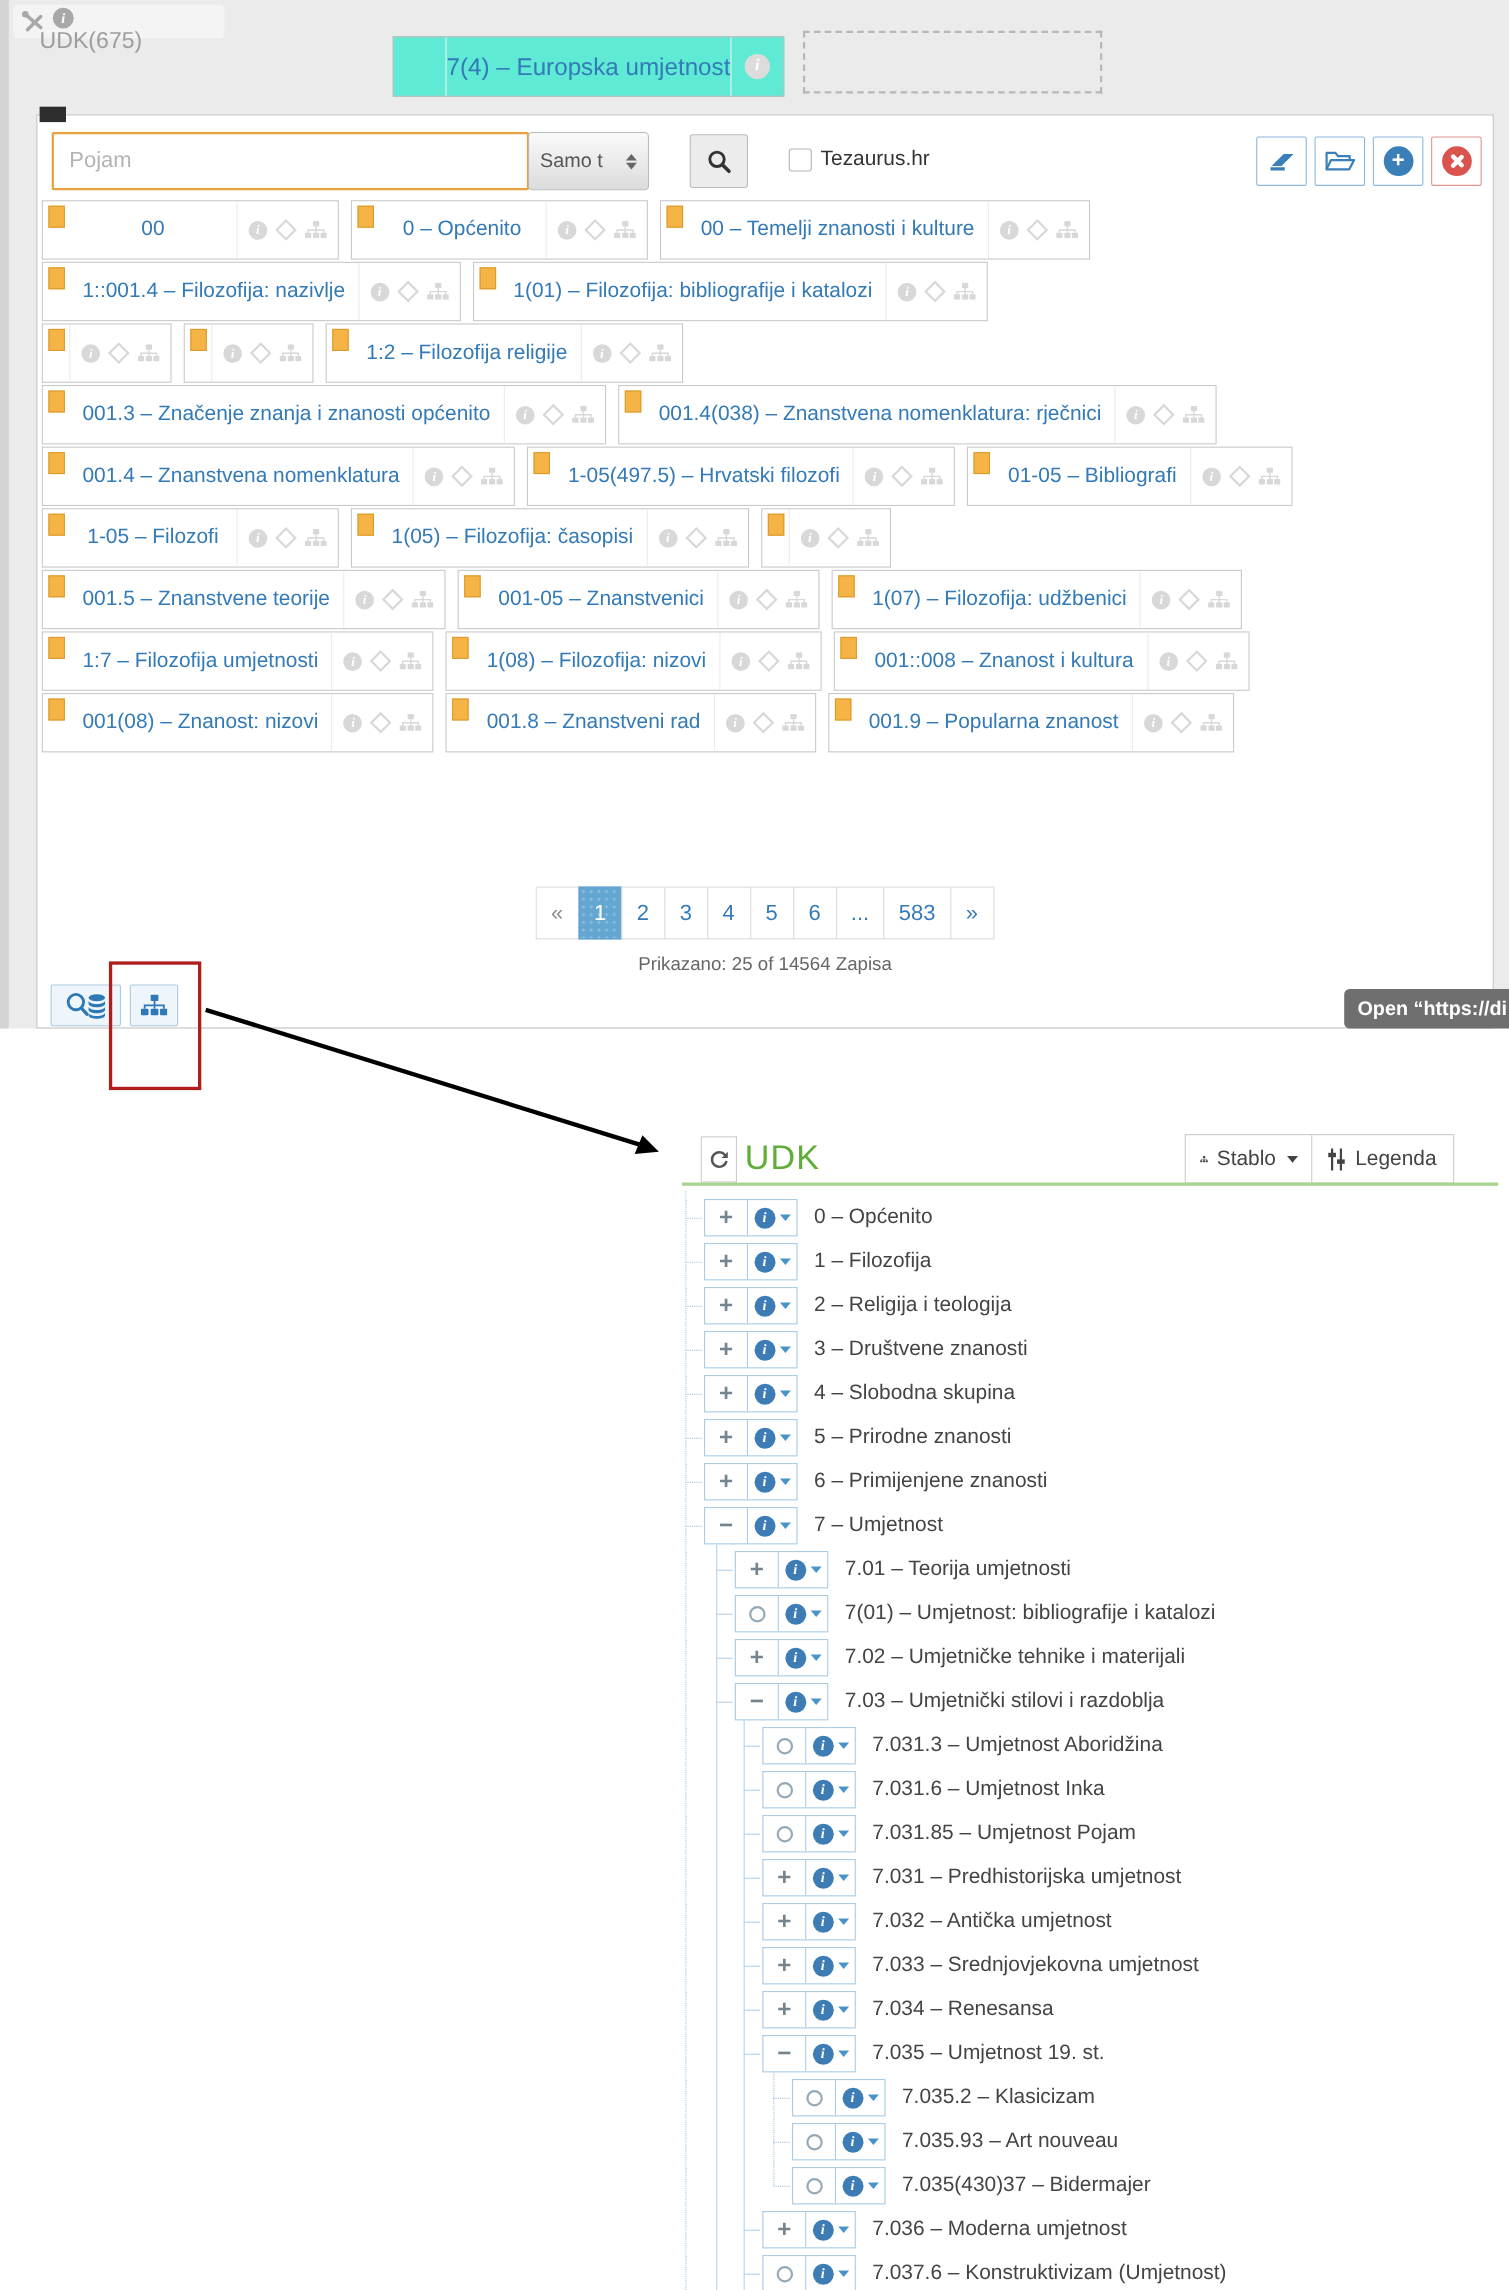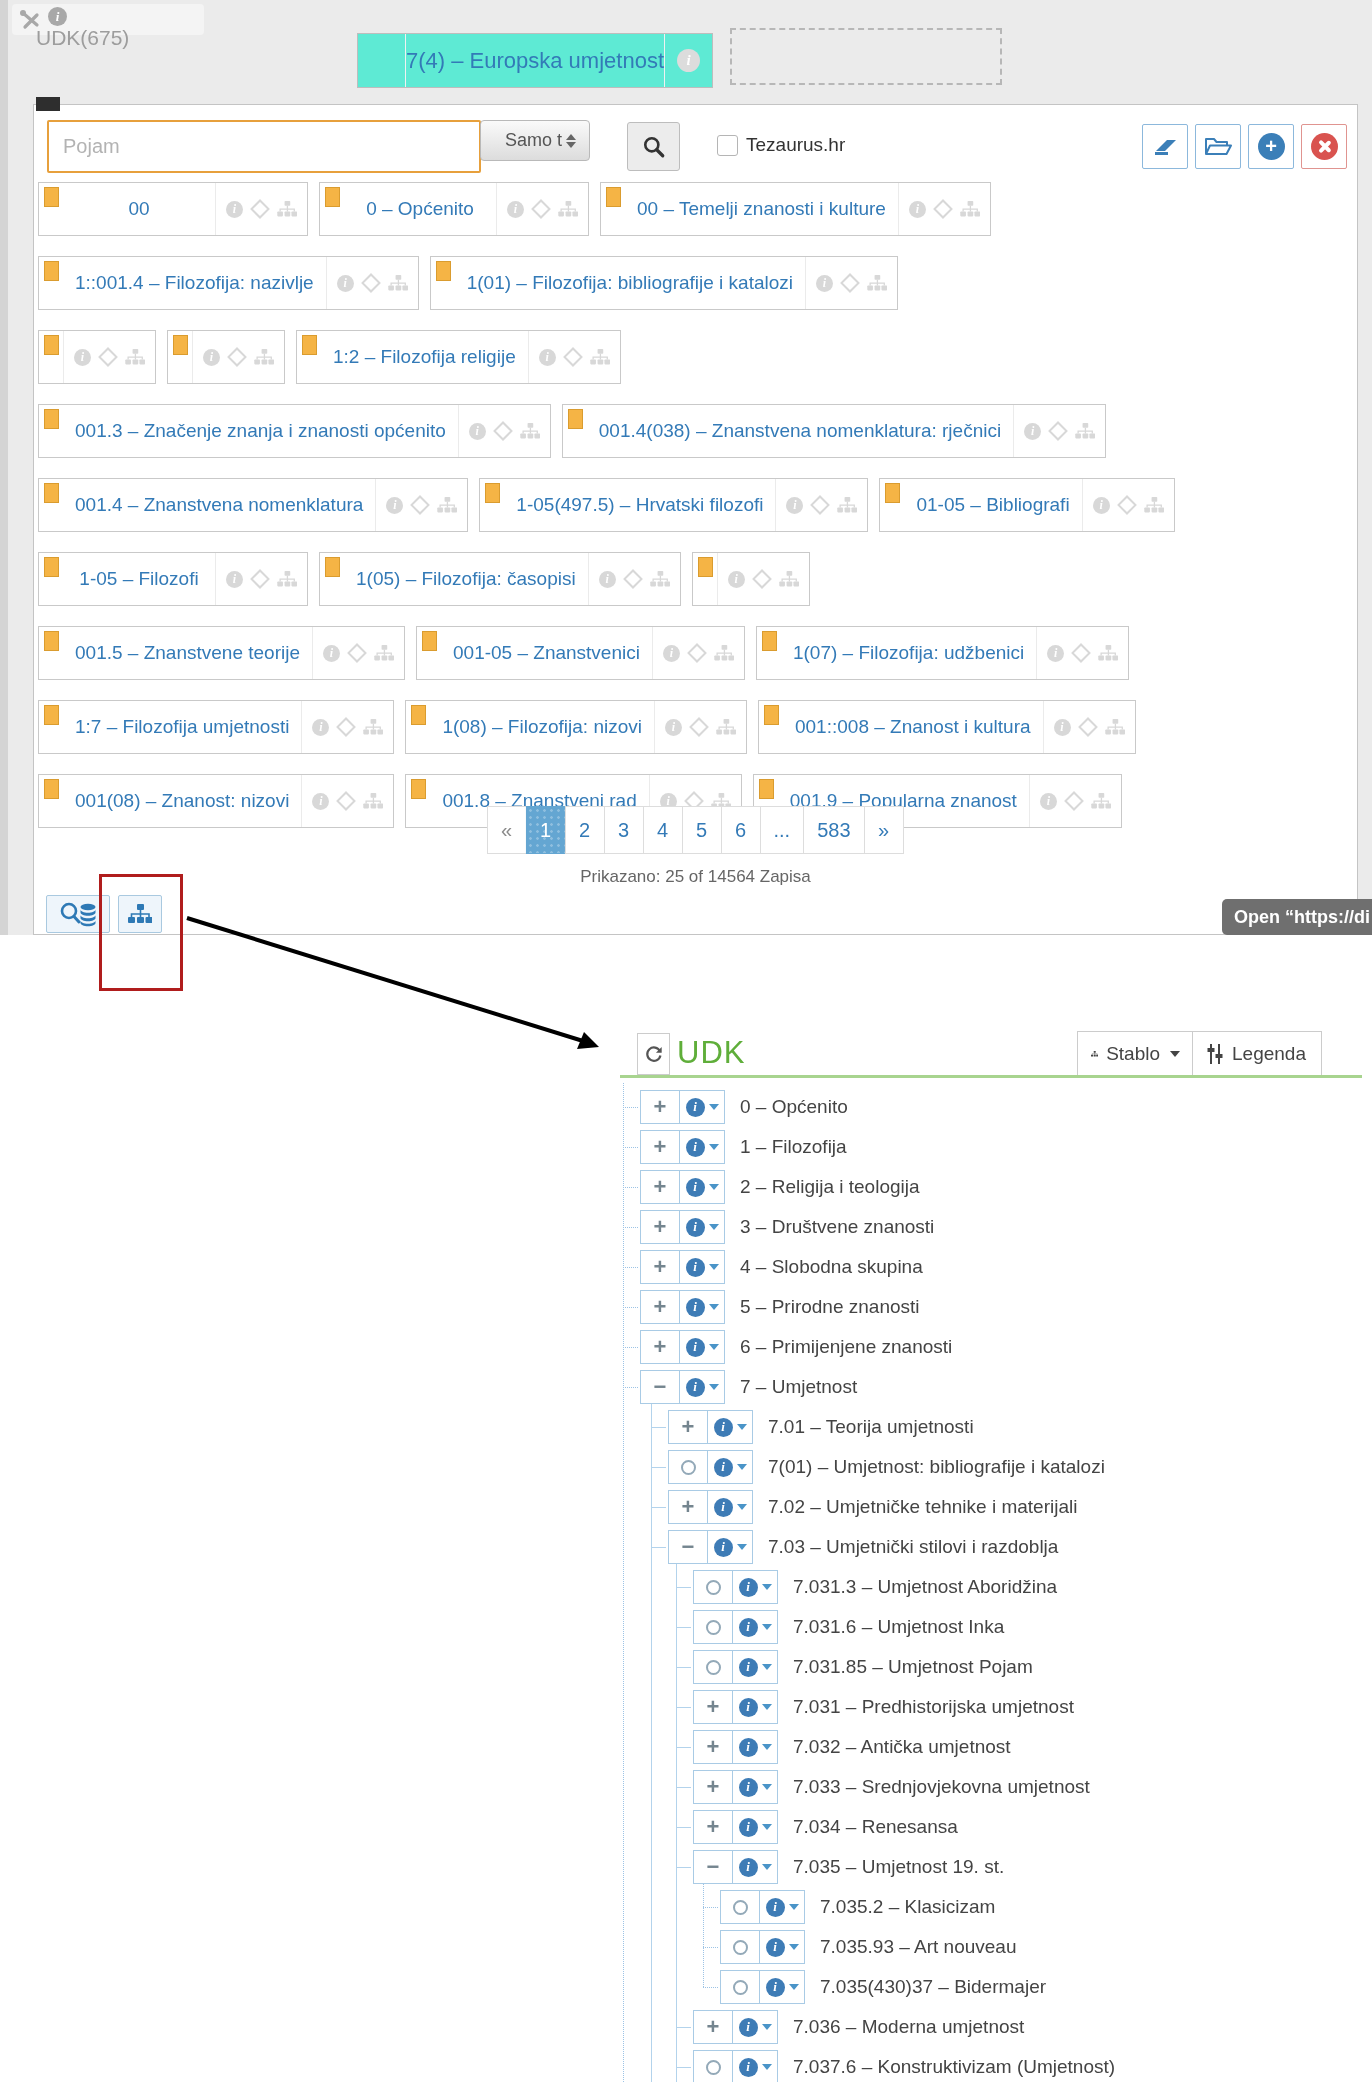--- a/index.html
+++ b/index.html
@@ -26,44 +26,44 @@
   .chip-info .i{width:23px;height:23px;border-radius:50%;background:#dcdcdc;color:#fff;display:flex;align-items:center;justify-content:center;
     font:italic bold 15px "Liberation Serif",serif}
   .dashed-box{position:absolute;left:730px;top:28px;width:272px;height:57px;border:2px dashed #b7b7b7;box-sizing:border-box}
   .black-square{position:absolute;left:36px;top:97px;width:24px;height:14px;background:#2e2e2e;z-index:12}
 
   
   .panel{position:absolute;left:33px;top:104px;width:1325px;height:831px;background:#fff;border:1px solid #c4c4c4;box-sizing:border-box;z-index:5}
   .inp{position:absolute;left:13px;top:15px;width:434px;height:53px;border:2px solid #e7a03c;border-radius:2px;
     font-size:20px;color:#444;padding:12px 14px;box-sizing:border-box;outline:none;font-family:"Liberation Sans",sans-serif}
   .inp::placeholder{color:#b3b3b3}
-  .sel{position:absolute;left:446px;top:15px;width:110px;height:41px;background:linear-gradient(#fafafa,#dcdcdc);
+  .sel{position:absolute;left:446px;top:15px;width:110px;height:53px;background:linear-gradient(#fafafa,#dcdcdc);
     border:1px solid #b9b9b9;border-radius:4px;box-sizing:border-box;display:flex;align-items:center;justify-content:space-between;
-    padding:0 24px;color:#555;font-size:18px;white-space:nowrap;overflow:hidden}
+    padding:0 10px;color:#555;font-size:18px;white-space:nowrap;overflow:hidden}
   .stepper{display:flex;flex-direction:column;gap:2px;margin-left:4px}
   .stepper i{width:0;height:0;border-left:5px solid transparent;border-right:5px solid transparent}
   .stepper .up{border-bottom:6px solid #666}
   .stepper .dn{border-top:6px solid #666}
   .sbtn{position:absolute;left:593px;top:17px;width:53px;height:49px;background:#ececec;border:1px solid #bdbdbd;border-radius:3px;
     display:flex;align-items:center;justify-content:center}
   .chk{position:absolute;left:683px;top:30px;width:21px;height:21px;border:1px solid #b5b5b5;border-radius:3px;background:#fff;appearance:none;margin:0}
   .chk-label{position:absolute;left:712px;top:29px;font-size:19px;color:#333}
   .top-actions{position:absolute;right:10px;top:19px;display:flex;gap:7px}
   .abtn{width:46px;height:45px;border:1px solid #8cb8dc;background:#fff;border-radius:2px;display:flex;align-items:center;justify-content:center;padding:0}
   .abtn.red{border-color:#e09490}
   .circle-btn{width:27px;height:27px;border-radius:50%;display:flex;align-items:center;justify-content:center;color:#fff;font-size:20px;font-weight:bold}
   .circle-btn.blue{background:#3b7fb8}
   .circle-btn.redbg{background:#d9534f}
   .xmark{position:relative;width:13px;height:13px}
   .xmark::before,.xmark::after{content:"";position:absolute;left:5.5px;top:-1px;width:3.5px;height:15px;background:#fff;border-radius:2px}
   .xmark::before{transform:rotate(45deg)}.xmark::after{transform:rotate(-45deg)}
 
   
   .grid{position:absolute;left:4px;top:77px;right:3px}
-  .grow{display:flex;gap:11px;margin-bottom:20px}
+  .grow{display:flex;gap:11px;margin-bottom:2px}
   .tbox{display:flex;align-items:stretch;height:54px;border:1px solid #c9c9c9;background:#fff;box-sizing:border-box}
   .tbox .drag{width:24px;position:relative}
   .tbox .drag::after{content:"";position:absolute;left:5px;top:4px;width:13px;height:18px;background:#f5b445;border:1px solid #da9c2f}
   .tbox .lbl{flex:1;display:flex;align-items:center;justify-content:center;color:#337ab7;font-size:19px;padding:0 12px;min-width:128px;white-space:nowrap}
   .tbox .ticons{display:flex;align-items:center;gap:8px;padding:0 10px;border-left:1px solid #ebebeb}
   .ic-info{width:17px;height:17px;border-radius:50%;background:#d8d8d8;color:#fff;display:flex;align-items:center;justify-content:center;
     font:italic bold 12px "Liberation Serif",serif}
   .ic-diamond{width:10px;height:10px;border:2px solid #d8d8d8;transform:rotate(45deg);margin:0 2px}
 
   

